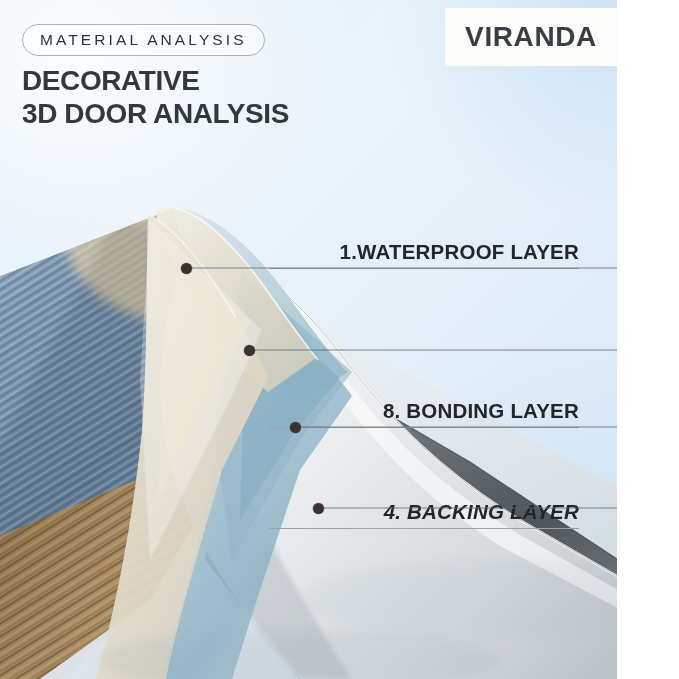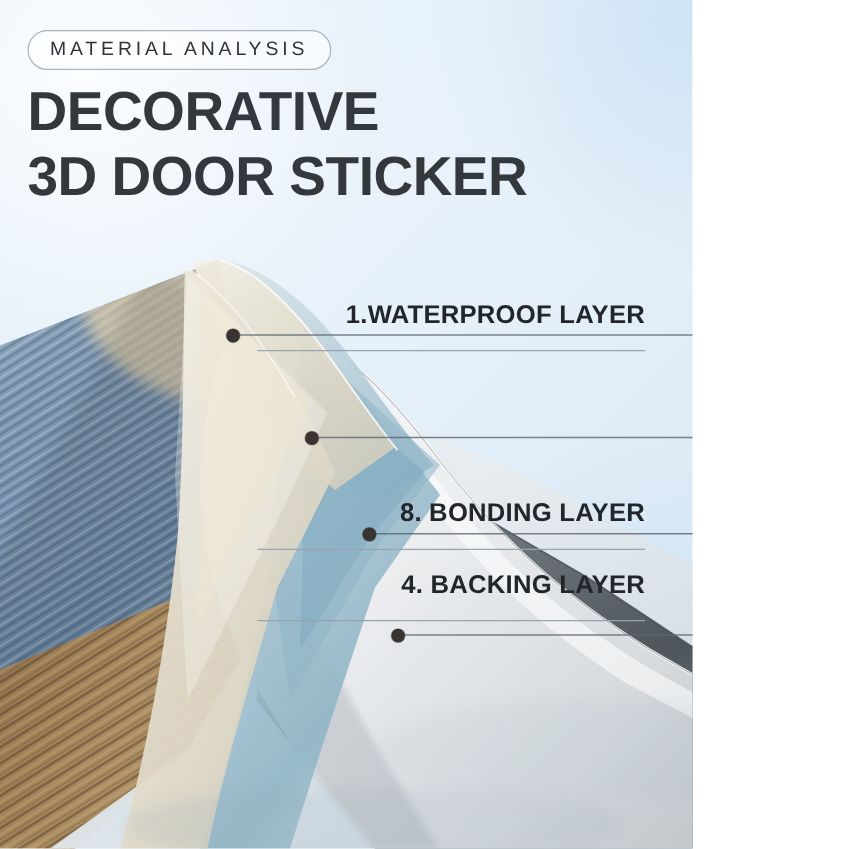--- a/index.html
+++ b/index.html
@@ -3,21 +3,21 @@
 <meta charset="utf-8">
 <title>Decorative 3D Door Sticker — Material Analysis</title>
 <style>
   html, body {
     margin: 0;
     padding: 0;
     background: #ffffff;
   }
   #stage {
     position: relative;
-    width: 554px;
+    width: 617px;
     height: 679px;
     overflow: hidden;
     font-family: "Liberation Sans", sans-serif;
     background: linear-gradient(135deg, #e4f0f9 0%, #e9f2fa 38%, #dfecf7 70%, #d7e7f4 100%);
   }
   
   #stage::before {
     content: "";
     position: absolute; inset: 0;
     background:
@@ -47,21 +47,21 @@
     white-space: nowrap;
   }
 
   .title {
     position: absolute;
     left: 22px;
     top: 64px;
     z-index: 5;
     color: #33383d;
     font-weight: bold;
-    font-size: 44px;
+    font-size: 28px;
     line-height: 1.18;
     letter-spacing: -0.4px;
   }
   .title .l2 { display: block; }
 
   .logo-plate {
     position: absolute;
     right: 0px;
     top: 8px;
     width: 172px;
@@ -89,33 +89,33 @@
 
   
   .callouts { position: absolute; inset: 0; z-index: 7; }
 
   .callout {
     position: absolute;
     right: 38px;
     width: 310px;
     text-align: right;
     border-bottom: 1.3px solid #96a4b0;
-    padding-bottom: 16px;
+    padding-bottom: 4px;
   }
   .callout .ctext {
     font-size: 20.5px;
     font-weight: bold;
     color: #22262b;
     letter-spacing: 0.2px;
     white-space: nowrap;
   }
   .c1 { top: 240px; }
   .c2 { top: 321px; }
   .c3 { top: 399px; }
-  .c4 { top: 456px; }
+  .c4 { top: 500px; font-style: italic; }
   .dot {
     position: absolute;
     width: 11px;
     height: 11px;
     border-radius: 50%;
     background: #3a3430;
     box-shadow: 0 0 0 0.5px rgba(0,0,0,.25);
   }
 </style>
 </head>
@@ -284,23 +284,26 @@
       <ellipse cx="480" cy="600" rx="180" ry="40" fill="#9fb4c4" opacity=".12" filter="url(#soft)"></ellipse>
     </svg>
   </div>
 
   <div class="badge">
     <span>MATERIAL ANALYSIS</span>
   </div>
 
   <div class="title">
     <span class="l1">DECORATIVE</span>
-    <span class="l2">3D DOOR STICKER</span>
-  </div>
-
+    <span class="l2">3D DOOR ANALYSIS</span>
+  </div>
+
+  <div class="logo-plate">
+    <span class="logo-text">VIRANDA</span>
+  </div>
 
   <div class="callouts">
 
     <div class="callout c1">
       <span class="ctext">1.WATERPROOF LAYER</span>
     </div>
     <div class="callout c3">
       <span class="ctext">8. BONDING LAYER</span>
     </div>
     <div class="callout c4">

